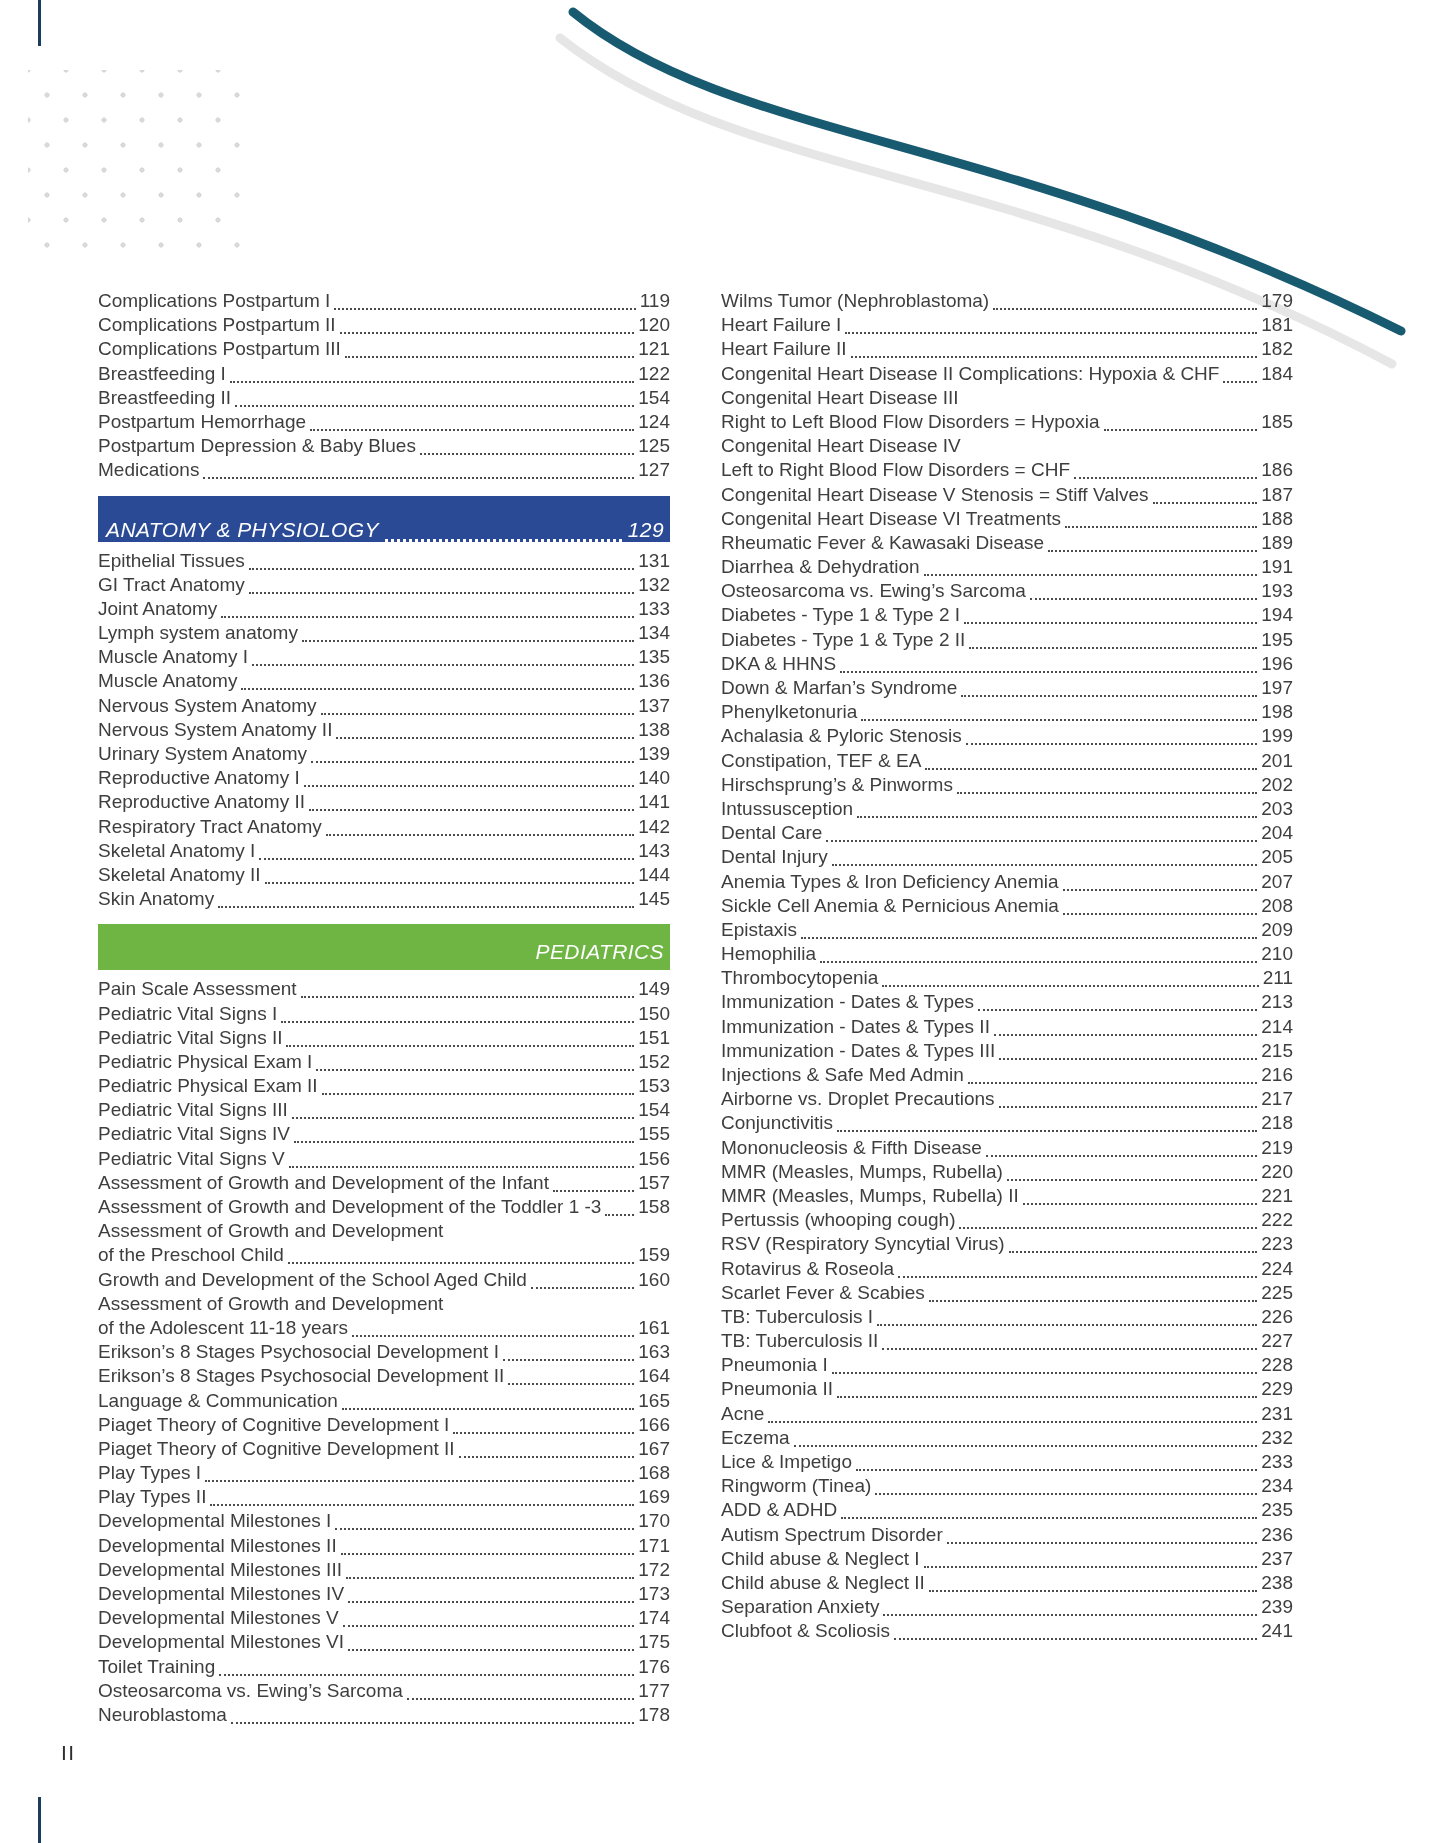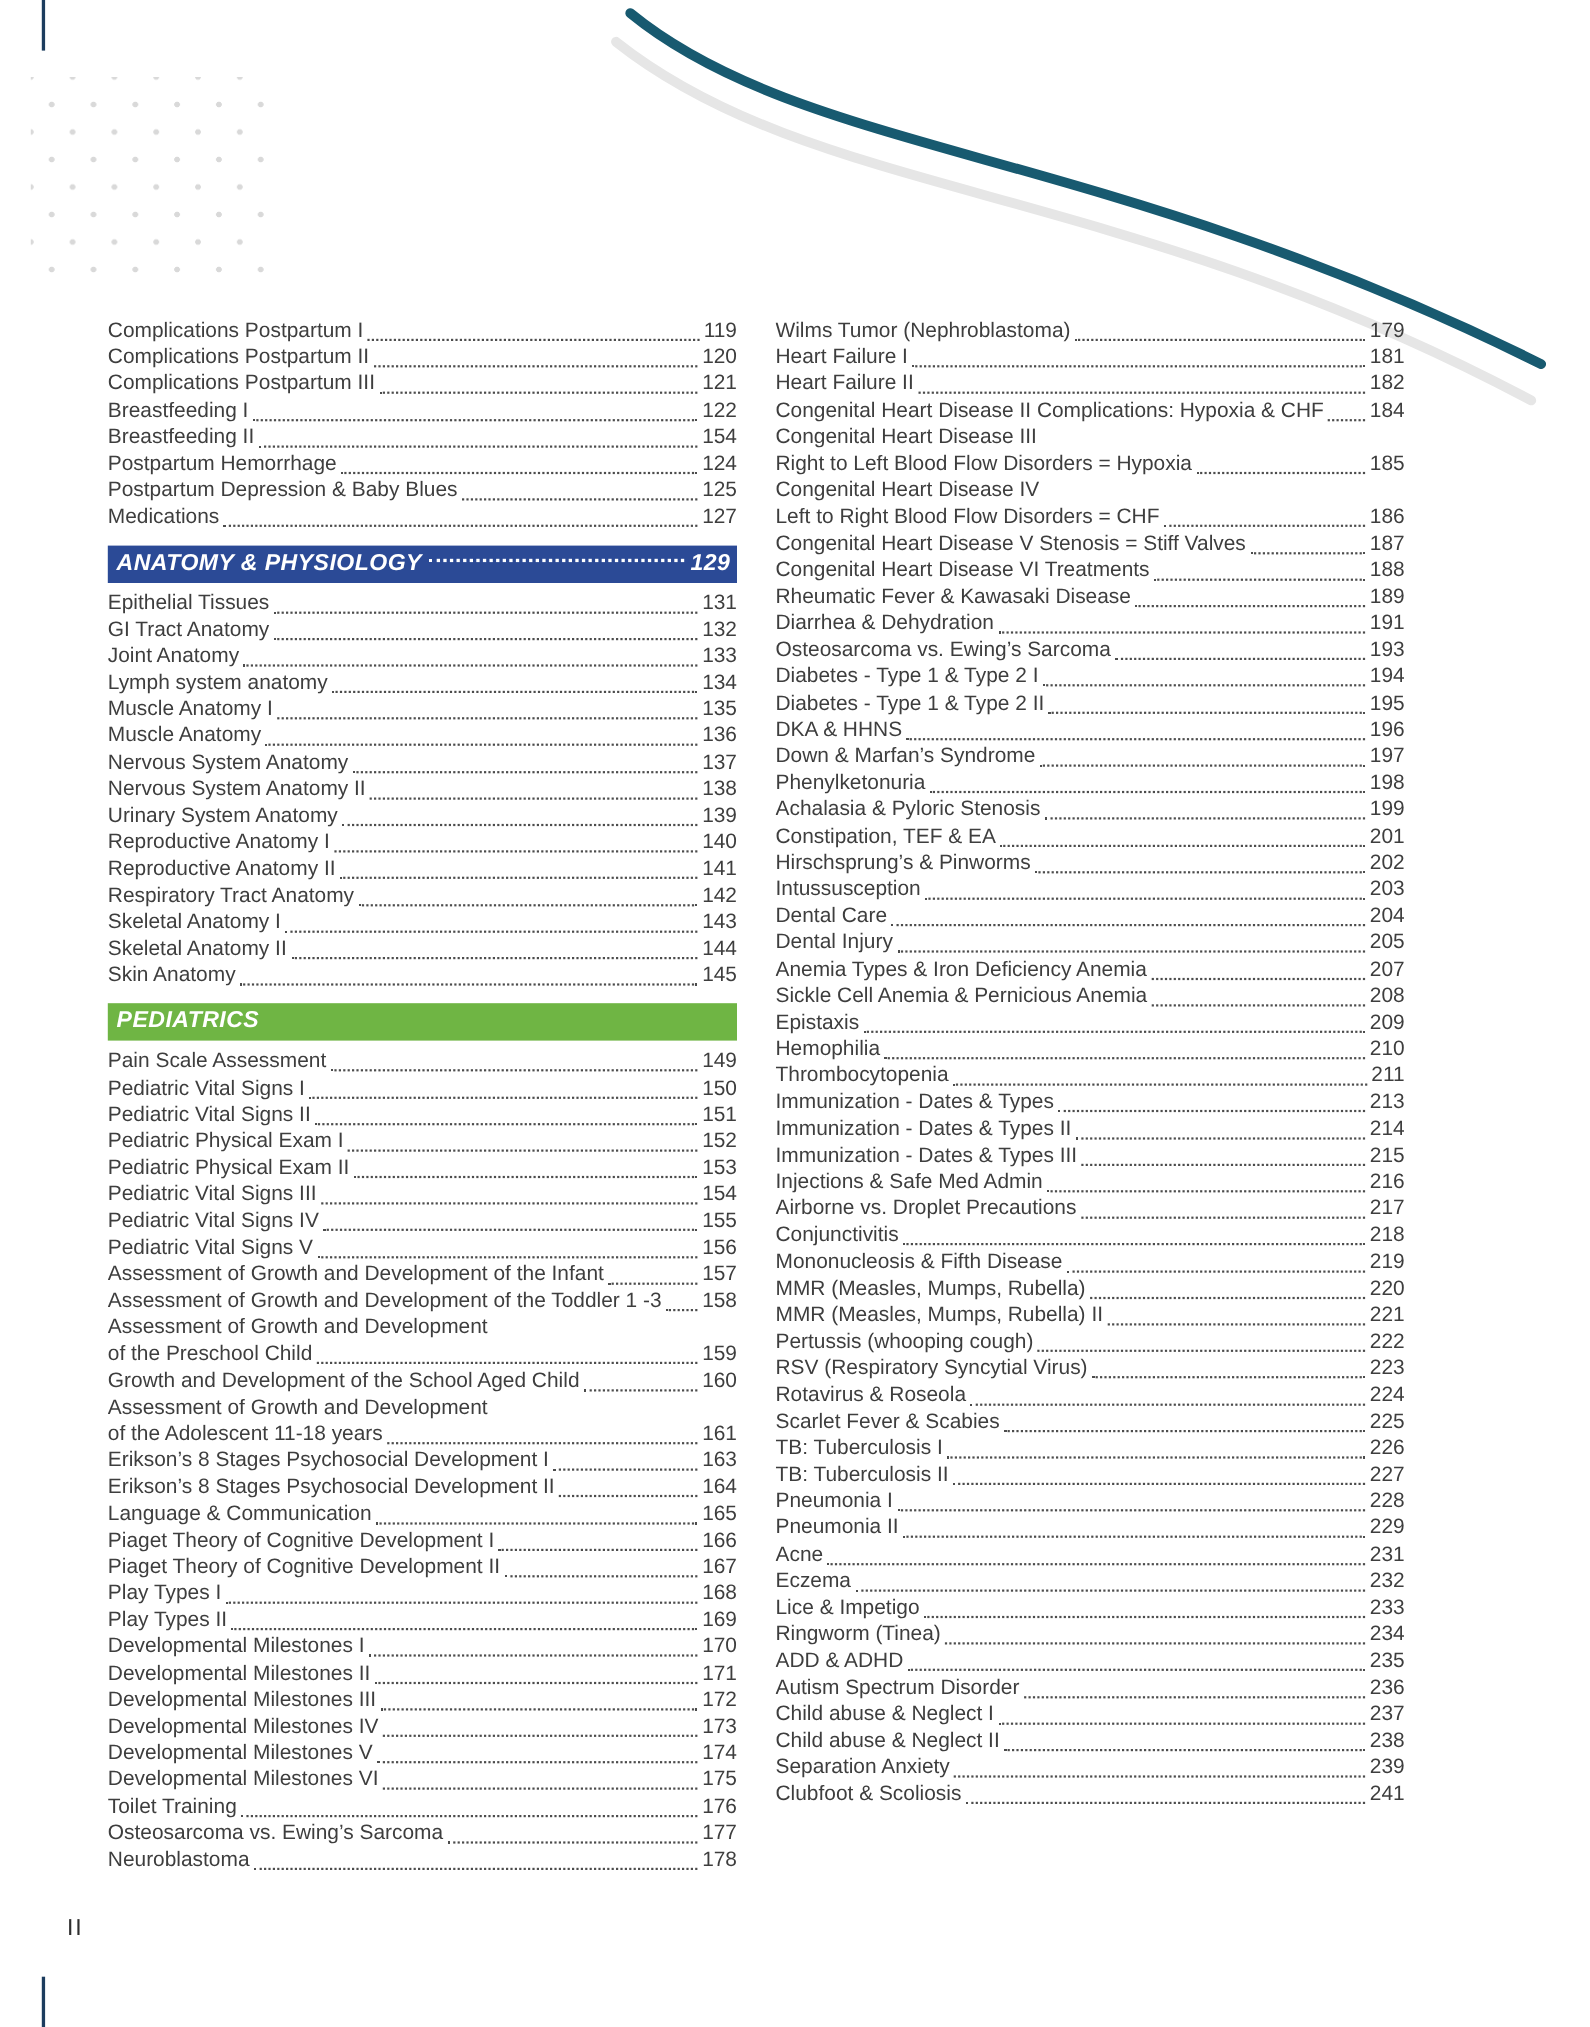--- a/index.html
+++ b/index.html
@@ -18,37 +18,37 @@
     position:absolute;left:28px;top:70px;width:215px;height:192px;
     background-image:
       radial-gradient(circle,#d9d9d9 2.3px,rgba(0,0,0,0) 2.9px),
       radial-gradient(circle,#d9d9d9 2.3px,rgba(0,0,0,0) 2.9px);
     background-size:38px 50px;
     background-position:0 0,19px 25px;
   }
   
   .swoosh{position:absolute;left:0;top:0;pointer-events:none;}
   
-  .toc{position:absolute;left:98px;top:289px;display:flex;gap:35px;}
+  .toc{position:absolute;left:98px;top:289px;display:flex;gap:51px;}
   .col{width:572px;display:flex;flex-direction:column;}
   .row{
     display:flex;align-items:flex-start;height:24.2px;overflow:hidden;
     font-size:19px;line-height:24.2px;
   }
   .t{white-space:nowrap;flex:0 0 auto;}
   .dots{
     flex:1 1 auto;min-width:8px;height:19px;
     border-bottom:2.6px dotted #4c4c4c;margin:0 4px;
   }
   .p{white-space:nowrap;flex:0 0 auto;}
   
   .header{
-    height:30px;display:flex;align-items:flex-start;
-    margin:13px 0 7px;padding:4px 6px 0 8px;
-    color:#ffffff;font-weight:bold;font-style:italic;
+    height:30px;display:flex;align-items:flex-end;
+    margin:13px 0 7px;padding:16px 6px 0 8px;
+    color:#ffffff;font-weight:normal;font-style:italic;
     font-size:21px;letter-spacing:.4px;
   }
   .header .hlabel{white-space:nowrap;}
   .header .hdots{
     flex:1 1 auto;min-width:10px;height:0;
     border-bottom:3.2px dotted #ffffff;margin:8px 6px 0 6px;
   }
   .header .hpage{white-space:nowrap;}
   .footer{
     position:absolute;left:61px;top:1741px;

